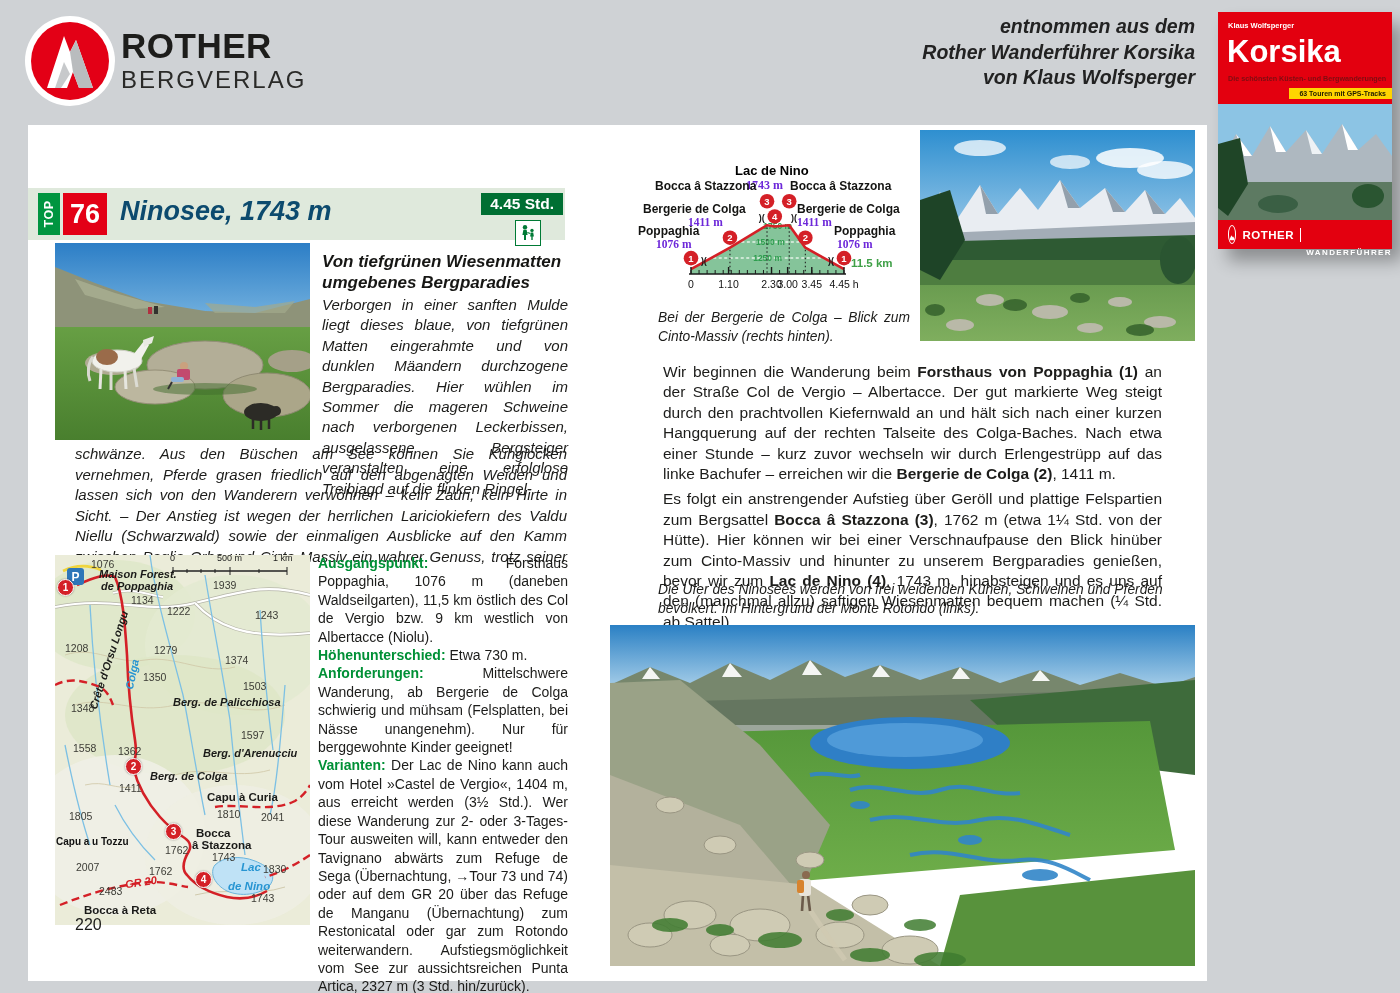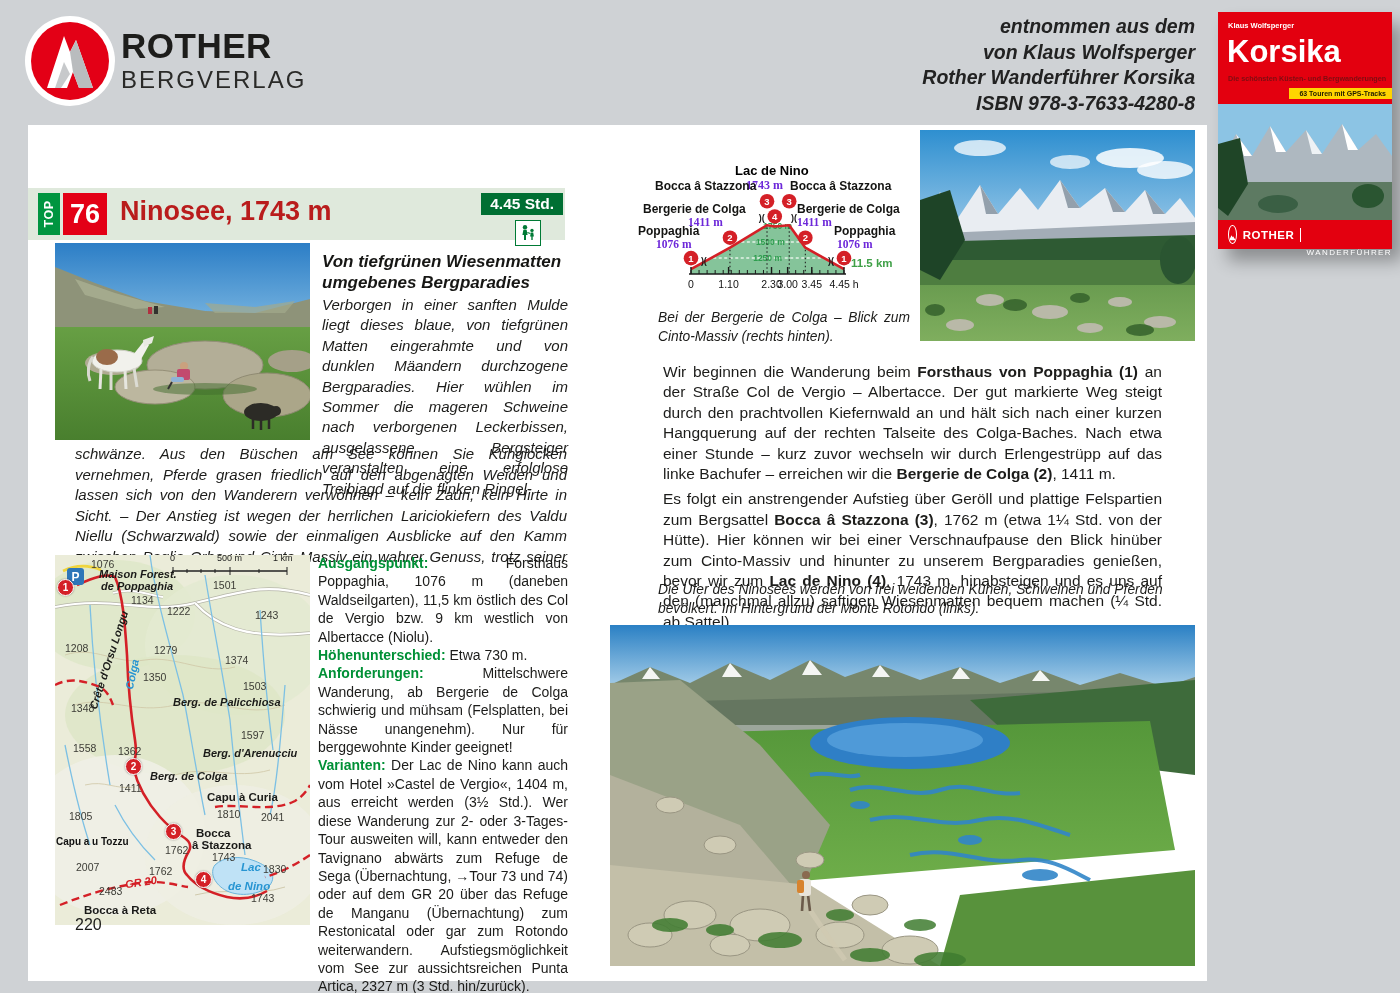--- a/index.html
+++ b/index.html
@@ -20,29 +20,29 @@
   .cover{left:1218px;top:12px;width:174px;height:237px;background:#e3000f;box-shadow:10px 12px 16px rgba(0,0,0,.32);}
   .cover-author{left:10px;top:9px;font-size:7.5px;color:#fff;font-weight:bold;}
   .cover-title{left:9px;top:22px;font-size:31px;font-weight:bold;color:#fff;}
   .cover-subtitle{left:10px;top:62px;font-size:7.2px;font-weight:bold;color:#7e0d12;}
   .cover-badge{right:0;top:76px;background:#ffd400;color:#201d00;font-size:7px;font-weight:bold;padding:2px 6px 2px 10px;}
   .cover-photo{left:0;top:92px;width:174px;height:116px;}
   .cover-brand{left:0;top:208px;width:174px;height:29px;background:#e3000f;display:flex;align-items:center;gap:6px;padding-left:10px;box-sizing:border-box;}
   .cover-brand .mini-logo{width:17px;height:17px;border-radius:50%;border:1.3px solid #fff;display:flex;align-items:flex-end;justify-content:center;overflow:hidden;}
   .cover-brand .rother{color:#fff;font-weight:bold;font-size:11.5px;letter-spacing:.5px;}
   .cover-brand .rule{width:1px;height:14px;background:#fff;}
-  .cover-brand .wf{color:#fff;font-weight:normal;font-size:8px;letter-spacing:1.4px;margin-top:35px;}
+  .cover-brand .wf{color:#fff;font-weight:bold;font-size:8px;letter-spacing:1.4px;margin-top:35px;}
   
   .page{left:28px;top:125px;width:1179px;height:856px;background:#fff;}
   
   .banner{left:0;top:63px;width:537px;height:52px;background:#dfe9dc;}
   .top-box{left:10px;top:5px;width:22px;height:42px;background:#009540;display:flex;align-items:center;justify-content:center;}
   .top-box span{transform:rotate(-90deg);color:#fff;font-weight:bold;font-size:12.5px;letter-spacing:.5px;}
   .num-box{left:35px;top:5px;width:44px;height:42px;background:#e30016;color:#fff;font-weight:bold;font-size:27px;display:flex;align-items:center;justify-content:center;}
-  .tour-title{left:92px;top:8px;font-size:27px;font-weight:bold;color:#b91c1c;}
+  .tour-title{left:92px;top:8px;font-size:27px;font-weight:bold;font-style:italic;color:#0c4a6e;}
   .dur-badge{right:2px;top:5px;background:#006f33;color:#fff;font-weight:bold;font-size:15.5px;padding:2px 9px;}
   .family-box{left:487px;top:95px;width:26px;height:26px;background:#fff;border:1.6px solid #007a35;box-sizing:border-box;display:flex;align-items:center;justify-content:center;}
   
   .photo{overflow:hidden;}
   .photo-left{left:27px;top:118px;width:255px;height:197px;}
   .photo-tr{left:892px;top:5px;width:275px;height:211px;}
   .photo-bottom{left:582px;top:500px;width:585px;height:341px;}
   
   .intro-head{left:294px;top:126px;width:246px;font-size:17px;line-height:21px;font-weight:bold;font-style:italic;color:#161614;}
   .intro-body{left:294px;top:170px;width:246px;font-size:15px;line-height:20.4px;font-style:italic;text-align:justify;color:#1c1c1a;}
@@ -88,23 +88,22 @@
     <polygon points="16,66 33,14 39,30 45,18 62,66 48,66 42,50 36,66" fill="#fff"></polygon>
     <polygon points="39,30 45,18 62,66 48,66 42,50" fill="#b9bcbe"></polygon>
     <polygon points="33,40 39,52 30,66 24,66" fill="#b9bcbe" opacity=".8"></polygon>
   </svg>
 </div>
 <div class="abs logo-name">ROTHER</div>
 <div class="abs logo-sub">BERGVERLAG</div>
 
 <div class="abs source-note">
   <div>entnommen aus dem</div>
+  <div>Rother Wanderführer Korsika</div>
   <div>von Klaus Wolfsperger</div>
-  <div>Rother Wanderführer Korsika</div>
-  <div>ISBN 978-3-7633-4280-8</div>
 </div>
 
 <div class="abs cover">
   <div class="abs cover-author">Klaus Wolfsperger</div>
   <div class="abs cover-title">Korsika</div>
   <div class="abs cover-subtitle">Die schönsten Küsten- und Bergwanderungen</div>
   <div class="abs cover-badge">63 Touren mit GPS-Tracks</div>
   <div class="abs cover-photo">
     <svg width="174" height="116" viewBox="0 0 174 116">
       <rect width="174" height="116" fill="#8cc4e4"></rect>
@@ -267,21 +266,21 @@
     </svg>
     <span class="ml scale" style="left:115px;top:-2px">0</span>
     <span class="ml scale" style="left:162px;top:-2px">500 m</span>
     <span class="ml scale" style="left:218px;top:-2px">1 km</span>
     <span class="p-icon" style="left:12px;top:13px">P</span>
     <div id="map-labels">
         <span class="ml elev" style="left: 36px; top: 3px;">1076</span>
         <span class="ml name-it" style="left: 44px; top: 13px;">Maison Forest.</span>
         <span class="ml name-it" style="left: 46px; top: 25px;">de Poppaghia</span>
         <span class="ml elev" style="left: 76px; top: 39px;">1134</span>
-        <span class="ml elev" style="left: 158px; top: 24px;">1501</span>
+        <span class="ml elev" style="left: 158px; top: 24px;">1939</span>
         <span class="ml elev" style="left: 112px; top: 50px;">1222</span>
         <span class="ml elev" style="left: 200px; top: 54px;">1243</span>
         <span class="ml crete" style="left: 32px; top: 152px;">Crête d'Orsu Longu</span>
         <span class="ml colga" style="left: 68px; top: 133px;">Colga</span>
         <span class="ml elev" style="left: 10px; top: 87px;">1208</span>
         <span class="ml elev" style="left: 99px; top: 89px;">1279</span>
         <span class="ml elev" style="left: 170px; top: 99px;">1374</span>
         <span class="ml elev" style="left: 88px; top: 116px;">1350</span>
         <span class="ml elev" style="left: 188px; top: 125px;">1503</span>
         <span class="ml elev" style="left: 16px; top: 147px;">1348</span>

